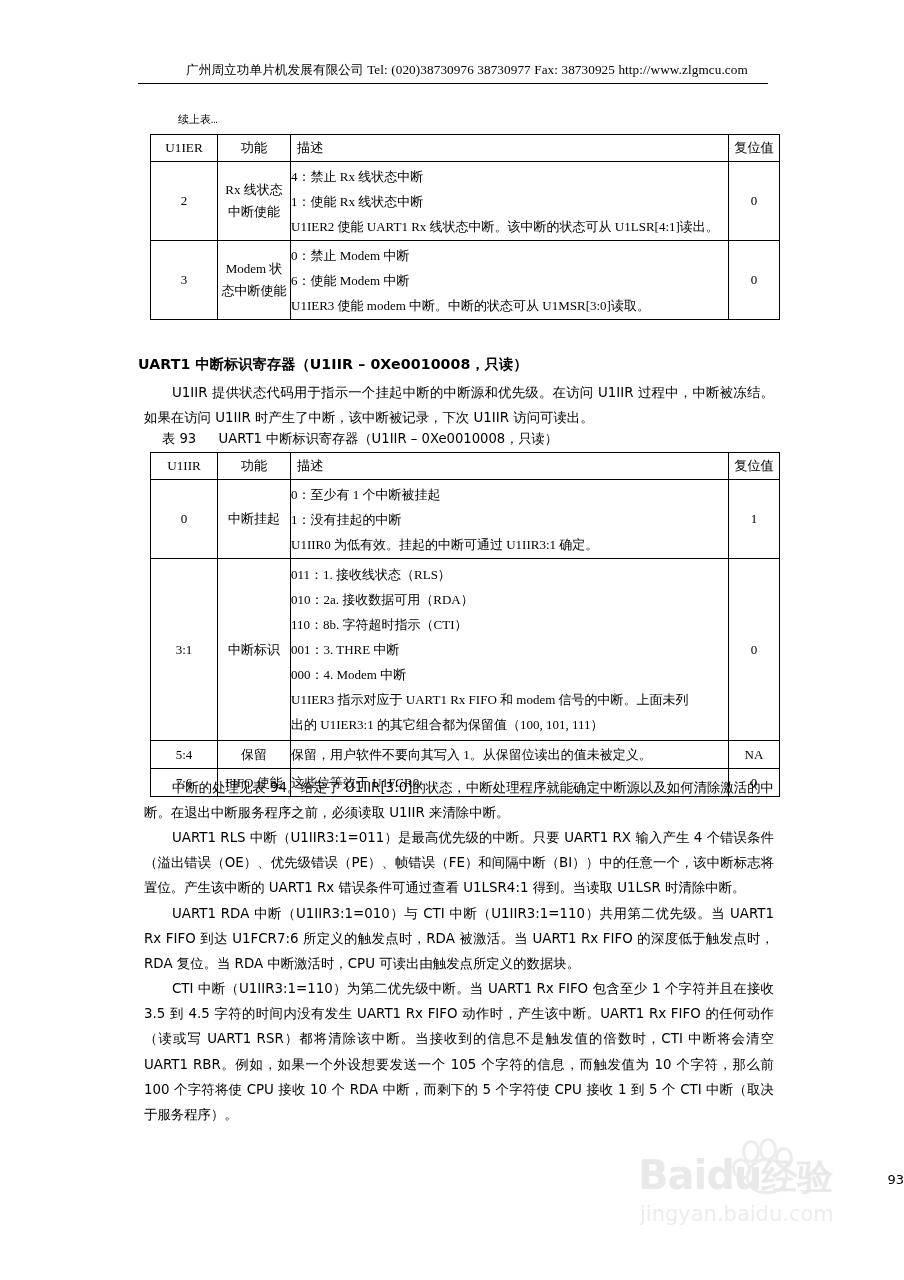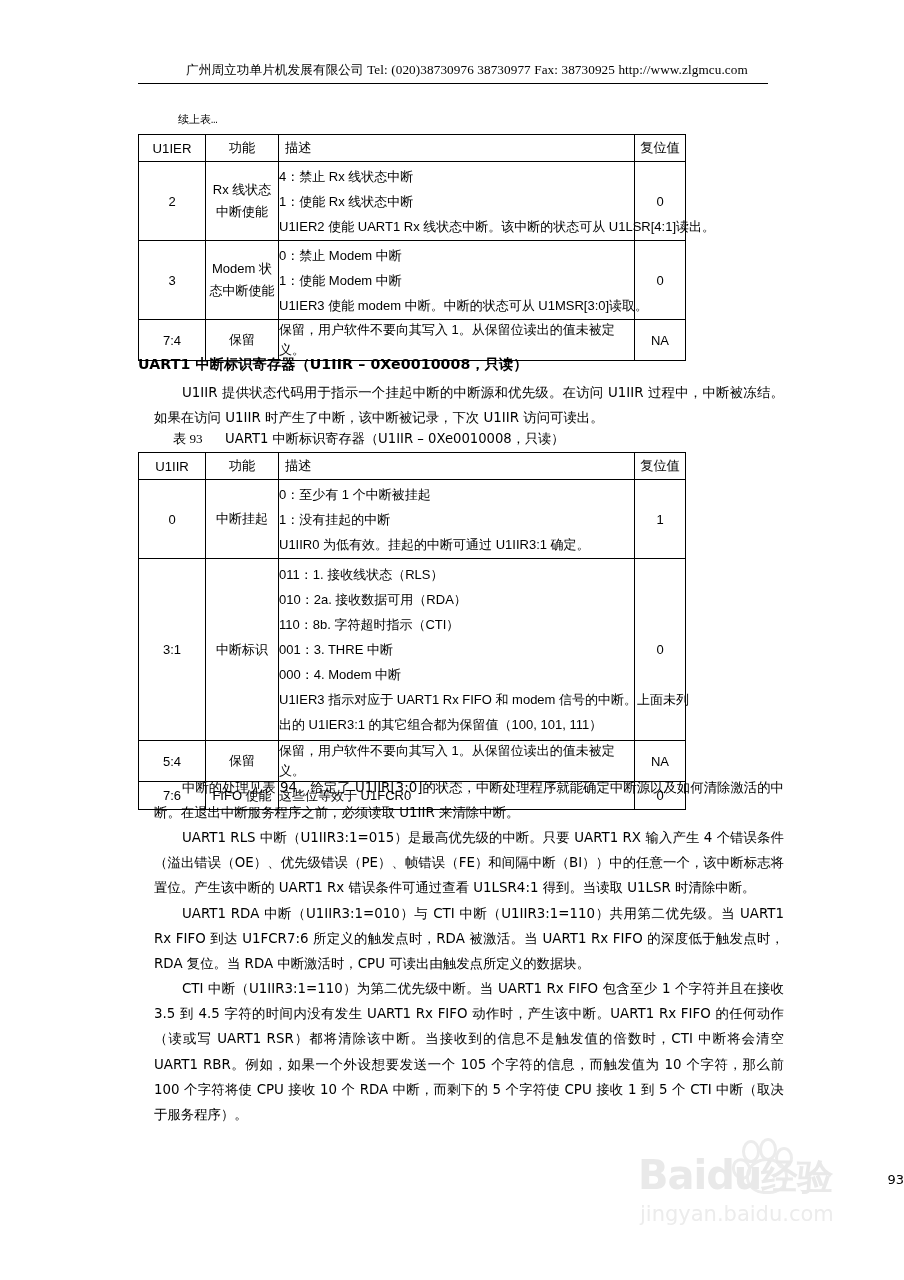--- a/index.html
+++ b/index.html
@@ -58,52 +58,52 @@
     font-size: 11px;
     font-family: Liberation Mono, monospace;
     margin-left: 40px;
   }
   .caption {
     position: absolute;
     left: 0;
     font-size: 13.2px;
     font-family: "DejaVu Sans", "Liberation Sans", sans-serif;
   }
-  .caption .cap-inner { margin-left: 35px; font-family: Liberation Serif, serif; }
+  .caption .cap-inner { margin-left: 24px; }
   .caption .cap-gap { display: inline-block; width: 14px; }
 
   .sect-head {
     position: absolute;
     left: 0;
     font-size: 14.2px;
     font-weight: bold;
     font-family: "DejaVu Sans", "Liberation Sans", sans-serif;
     letter-spacing: 0.1px;
   }
 
   .para {
     position: absolute;
-    left: 16px;
+    left: 6px;
     width: 630px;
     font-size: 13.4px;
     font-family: "DejaVu Sans", "Liberation Sans", sans-serif;
     line-height: 25.2px;
     text-align: justify;
     text-justify: inter-ideograph;
     text-indent: 28px;
   }
 
   
   table.reg {
     position: absolute;
-    left: 0;
-    width: 548px;
+    left: 12px;
+    width: 630px;
     border-collapse: collapse;
     table-layout: fixed;
-    font-family: Liberation Sans, sans-serif;
+    font-family: Liberation Serif, serif;
     font-size: 13px;
   }
   table.reg td, table.reg th {
     border: 1px solid #000;
     padding: 0;
     vertical-align: middle;
     font-weight: normal;
   }
   table.reg .hdr td {
     text-align: center;
@@ -230,32 +230,26 @@
         </tr>
 
         <tr class="tall">
           <td class="c-bit">3</td>
           <td class="c-fn">
             <div>Modem 状</div>
             <div>态中断使能</div>
           </td>
           <td class="c-desc">
             <div class="dline">0：禁止 Modem 中断</div>
-            <div class="dline">1：使能 Modem 中断</div>
+            <div class="dline">6：使能 Modem 中断</div>
             <div class="dline">U1IER3 使能 modem 中断。中断的状态可从 U1MSR[3:0]读取。</div>
           </td>
           <td class="c-rst">0</td>
         </tr>
 
-        <tr class="one-line">
-          <td class="c-bit">7:4</td>
-          <td class="c-fn">保留</td>
-          <td class="c-desc single">保留，用户软件不要向其写入 1。从保留位读出的值未被定义。</td>
-          <td class="c-rst">NA</td>
-        </tr>
       </tbody>
     </table>
 
     <div class="sect-head" style="top:355px">UART1 中断标识寄存器（U1IIR – 0Xe0010008，只读）</div>
 
     <div class="para" style="top:380px">U1IIR 提供状态代码用于指示一个挂起中断的中断源和优先级。在访问 U1IIR 过程中，中断被冻结。如果在访问 U1IIR 时产生了中断，该中断被记录，下次 U1IIR 访问可读出。</div>
 
     <div class="caption" style="top:430px">
       <span class="cap-inner">表 93</span>
       <span class="cap-gap"></span>
@@ -313,21 +307,21 @@
         <tr class="one-line">
           <td class="c-bit">7:6</td>
           <td class="c-fn">FIFO 使能</td>
           <td class="c-desc single">这些位等效于 U1FCR0</td>
           <td class="c-rst">0</td>
         </tr>
       </tbody>
     </table>
 
     <div class="para" style="top:775px">中断的处理见表 94。给定了 U1IIR[3:0]的状态，中断处理程序就能确定中断源以及如何清除激活的中断。在退出中断服务程序之前，必须读取 U1IIR 来清除中断。</div>
-    <div class="para" style="top:825px">UART1 RLS 中断（U1IIR3:1=015）是最高优先级的中断。只要 UART1 RX 输入产生 4 个错误条件（溢出错误（OE）、优先级错误（PE）、帧错误（FE）和间隔中断（BI））中的任意一个，该中断标志将置位。产生该中断的 UART1 Rx 错误条件可通过查看 U1LSR4:1 得到。当读取 U1LSR 时清除中断。</div>
+    <div class="para" style="top:825px">UART1 RLS 中断（U1IIR3:1=011）是最高优先级的中断。只要 UART1 RX 输入产生 4 个错误条件（溢出错误（OE）、优先级错误（PE）、帧错误（FE）和间隔中断（BI））中的任意一个，该中断标志将置位。产生该中断的 UART1 Rx 错误条件可通过查看 U1LSR4:1 得到。当读取 U1LSR 时清除中断。</div>
     <div class="para" style="top:901px">UART1 RDA 中断（U1IIR3:1=010）与 CTI 中断（U1IIR3:1=110）共用第二优先级。当 UART1 Rx FIFO 到达 U1FCR7:6 所定义的触发点时，RDA 被激活。当 UART1 Rx FIFO 的深度低于触发点时，RDA 复位。当 RDA 中断激活时，CPU 可读出由触发点所定义的数据块。</div>
     <div class="para" style="top:976px">CTI 中断（U1IIR3:1=110）为第二优先级中断。当 UART1 Rx FIFO 包含至少 1 个字符并且在接收 3.5 到 4.5 字符的时间内没有发生 UART1 Rx FIFO 动作时，产生该中断。UART1 Rx FIFO 的任何动作（读或写 UART1 RSR）都将清除该中断。当接收到的信息不是触发值的倍数时，CTI 中断将会清空 UART1 RBR。例如，如果一个外设想要发送一个 105 个字符的信息，而触发值为 10 个字符，那么前 100 个字符将使 CPU 接收 10 个 RDA 中断，而剩下的 5 个字符使 CPU 接收 1 到 5 个 CTI 中断（取决于服务程序）。</div>
   </div>
 
   <div class="page-number">93</div>
 
   <div class="watermark">
     <div class="wm-paw">
       <i style="left:16px; top:2px;  width:12px; height:17px;"></i>
       <i style="left:33px; top:0px;  width:12px; height:17px;"></i>

